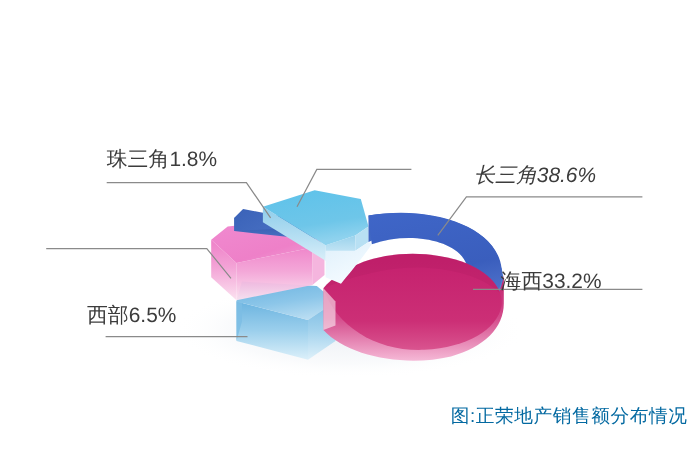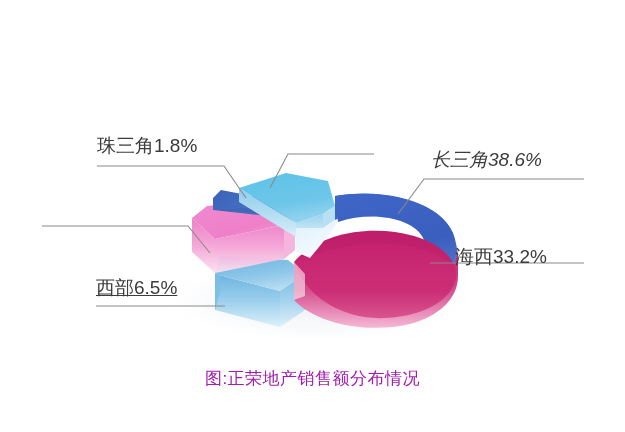--- a/index.html
+++ b/index.html
@@ -37,29 +37,29 @@
     font-weight: 400;
     letter-spacing: 0px;
     color: #3c3c3c;
     line-height: 1;
   }
   .caption {
     position: absolute;
     left: 0;
     top: 367px;
     width: 625px;
-    text-align: center;
+    text-align: right;
     font-size: 17px;
-    color: #a21caf;
+    color: #0369a1;
     letter-spacing: 0.5px;
   }
   
   #lbl-zhusanjiao { left: 97px;  top: 136px; }
   #lbl-huanbohai  { left: 42px;  top: 196px; }
-  #lbl-xibu       { left: 96px;  top: 278px; text-decoration: underline; }
+  #lbl-xibu       { left: 79px;  top: 278px; }
   #lbl-zhongbu    { left: 286px; top: 126px; }
   #lbl-changsanjiao { left: 431px; top: 150px; font-style: italic; }
   #lbl-haixi      { left: 455px; top: 223px; margin-top: 24px; }
 </style>
 </head>
 <body>
 
 <div id="figure">
 
   <svg class="chart-svg" viewBox="0 0 625 432" aria-hidden="true">

